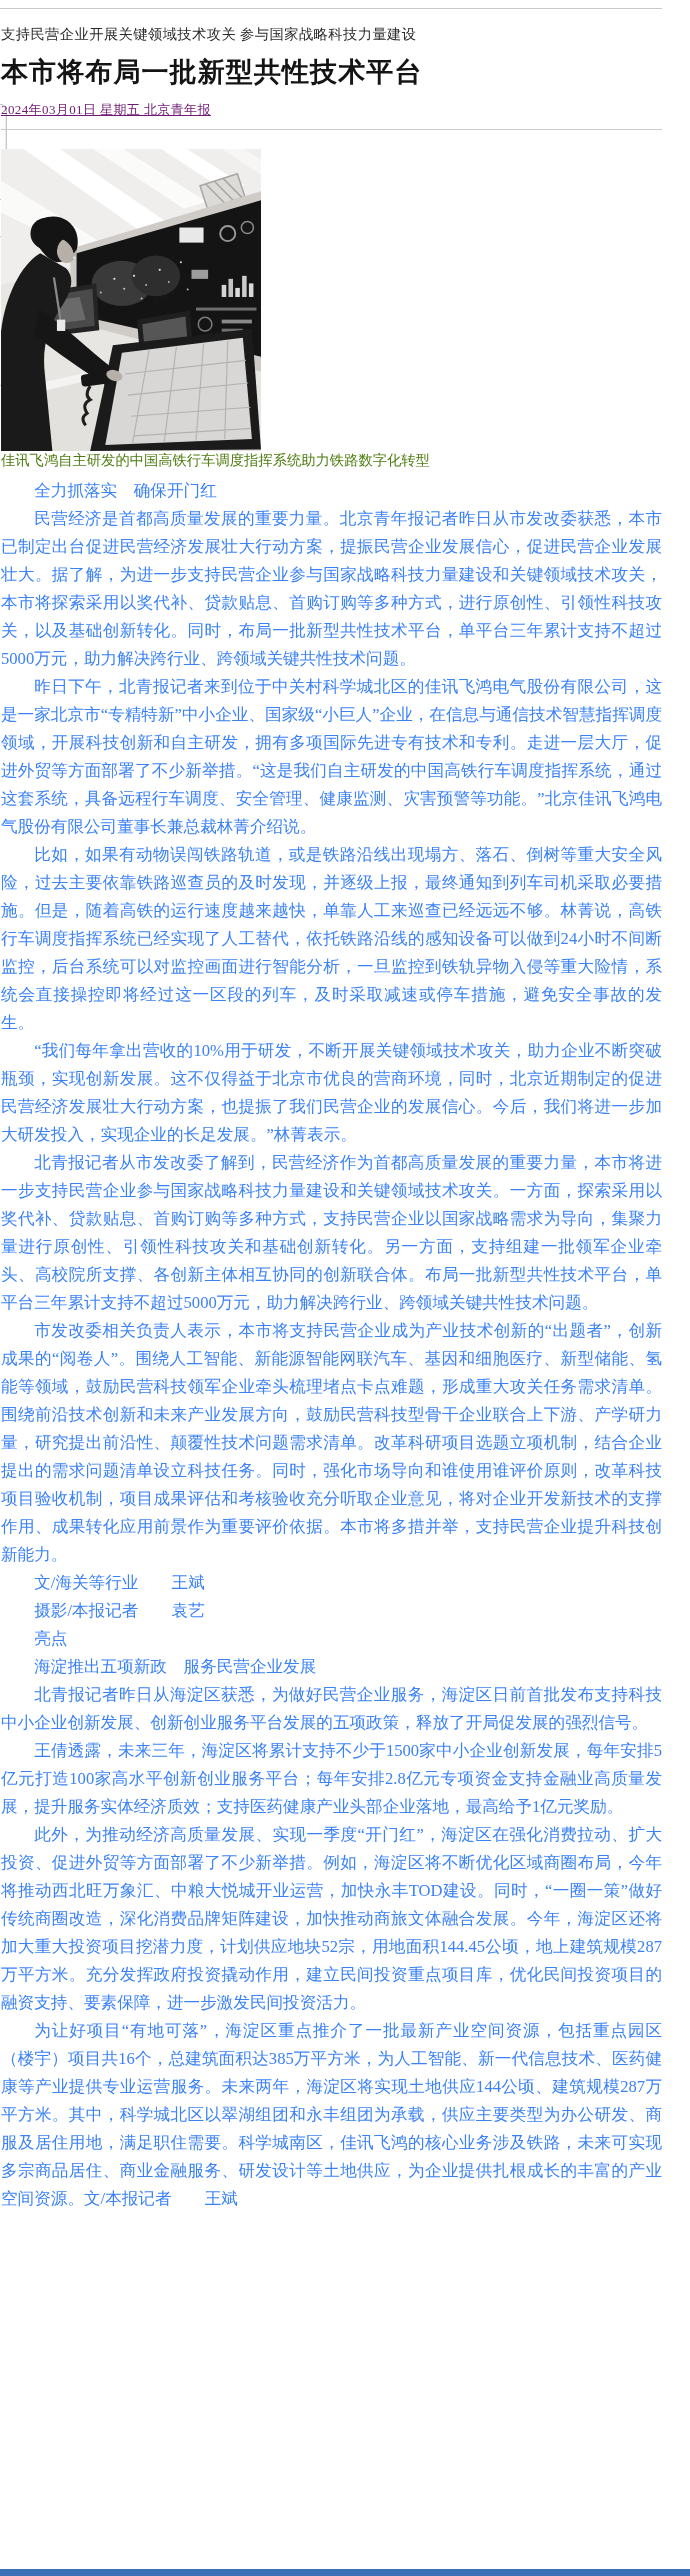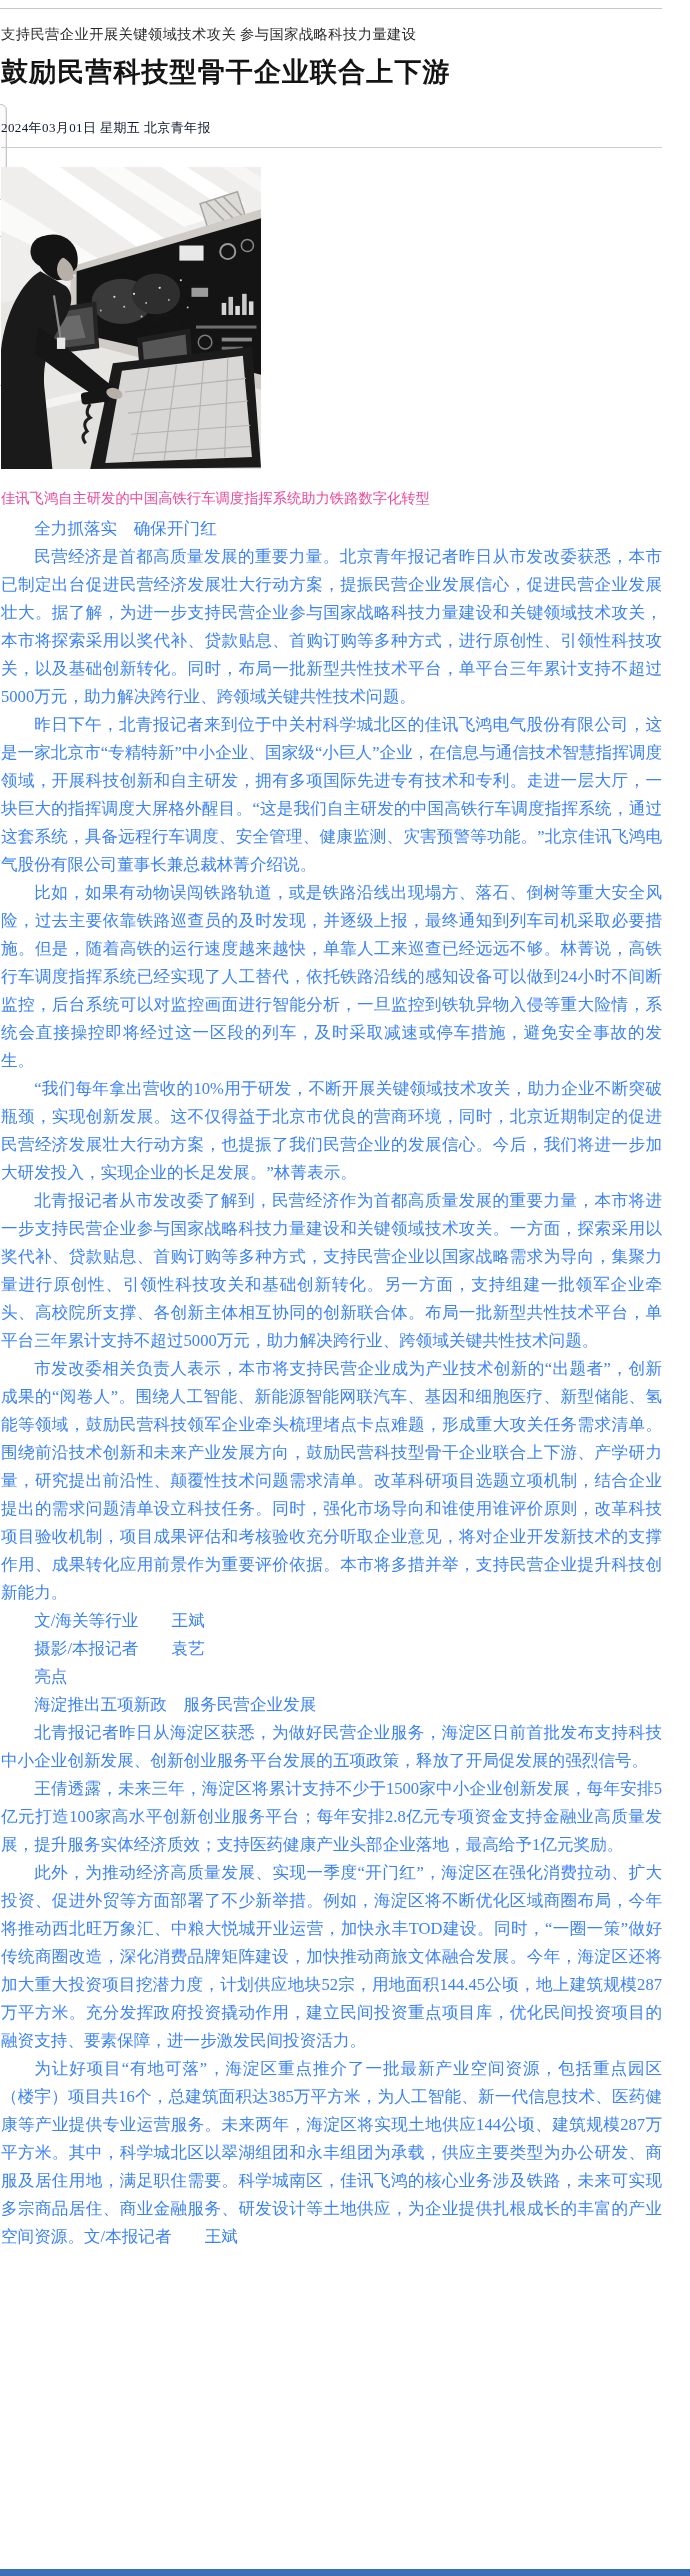--- a/index.html
+++ b/index.html
@@ -23,33 +23,33 @@
   }
   .kicker {
     margin-top: 16px;
     font-size: 14.3px; letter-spacing: 0.4px; color: #2a2a2a;
   }
   .headline {
     margin-top: 10.6px;
     font-size: 27px; font-weight: bold; letter-spacing: 1.1px; color: #141414;
   }
   .dateline {
-    margin-top: 29px;
-    font-size: 13px; color: #0f172a; letter-spacing: 0.4px;
+    margin-top: 11px;
+    font-size: 13px; color: #701a75; letter-spacing: 0.4px; text-decoration: underline;
   }
   .divider { border-top: 0.8px solid #cccccc; margin-top: 9.8px; }
   .photo {
     display: block;
     margin-top: 19px;
     width: 260px; height: 302px;
     background: #e8e6e3;
   }
   .caption {
-    margin-top: 20px;
-    font-size: 14.3px; color: #ec4899;
+    margin-top: 0;
+    font-size: 14.3px; color: #4d7c0f;
   }
   .bodytext {
     margin-top: 7.5px;
     font-size: 16.6px;
     line-height: 28px;
     text-align: justify;
     color: #3b82f6;
   }
   .bodytext p { margin: 0; text-indent: 2em; }
   .side-widget {
@@ -73,21 +73,21 @@
 <body>
 
 <div class="topline-stub"></div>
 <div class="side-widget top"></div>
 <div class="side-widget bottom"></div>
 
 <div class="content">
   <div class="topline"></div>
 
   <div class="kicker">支持民营企业开展关键领域技术攻关 参与国家战略科技力量建设</div>
-  <h1 class="headline" style="margin:10.6px 0 0 0;">鼓励民营科技型骨干企业联合上下游</h1>
+  <h1 class="headline" style="margin:10.6px 0 0 0;">本市将布局一批新型共性技术平台</h1>
   <div class="dateline">2024年03月01日 星期五 北京青年报</div>
   <div class="divider"></div>
 
   <svg class="photo" viewBox="0 0 344 400" preserveAspectRatio="none" xmlns="http://www.w3.org/2000/svg" role="img">
     <rect width="344" height="400" fill="#e8e6e3"></rect>
 
     <polygon points="0,0 344,0 344,95 0,180" fill="#efeeec"></polygon>
     <polygon points="30,0 78,0 218,96 180,106" fill="#ffffff"></polygon>
     <polygon points="122,0 162,0 272,70 242,79" fill="#fbfbfa"></polygon>
     <polygon points="212,0 246,0 322,48 296,55" fill="#ffffff"></polygon>
@@ -173,21 +173,21 @@
     <path d="M70,170 L79,228" stroke="#8a8a8a" stroke-width="3" fill="none"></path>
     <rect x="74" y="226" width="11" height="15" fill="#e8e8e8"></rect>
     <ellipse cx="150" cy="300" rx="11" ry="7" fill="#b7b0a8" transform="rotate(18 150 300)"></ellipse>
   </svg>
 
   <div class="caption">佳讯飞鸿自主研发的中国高铁行车调度指挥系统助力铁路数字化转型</div>
 
   <div class="bodytext">
     <p>全力抓落实　确保开门红</p>
     <p>民营经济是首都高质量发展的重要力量。北京青年报记者昨日从市发改委获悉，本市已制定出台促进民营经济发展壮大行动方案，提振民营企业发展信心，促进民营企业发展壮大。据了解，为进一步支持民营企业参与国家战略科技力量建设和关键领域技术攻关，本市将探索采用以奖代补、贷款贴息、首购订购等多种方式，进行原创性、引领性科技攻关，以及基础创新转化。同时，布局一批新型共性技术平台，单平台三年累计支持不超过5000万元，助力解决跨行业、跨领域关键共性技术问题。</p>
-    <p>昨日下午，北青报记者来到位于中关村科学城北区的佳讯飞鸿电气股份有限公司，这是一家北京市“专精特新”中小企业、国家级“小巨人”企业，在信息与通信技术智慧指挥调度领域，开展科技创新和自主研发，拥有多项国际先进专有技术和专利。走进一层大厅，一块巨大的指挥调度大屏格外醒目。“这是我们自主研发的中国高铁行车调度指挥系统，通过这套系统，具备远程行车调度、安全管理、健康监测、灾害预警等功能。”北京佳讯飞鸿电气股份有限公司董事长兼总裁林菁介绍说。</p>
+    <p>昨日下午，北青报记者来到位于中关村科学城北区的佳讯飞鸿电气股份有限公司，这是一家北京市“专精特新”中小企业、国家级“小巨人”企业，在信息与通信技术智慧指挥调度领域，开展科技创新和自主研发，拥有多项国际先进专有技术和专利。走进一层大厅，促进外贸等方面部署了不少新举措。“这是我们自主研发的中国高铁行车调度指挥系统，通过这套系统，具备远程行车调度、安全管理、健康监测、灾害预警等功能。”北京佳讯飞鸿电气股份有限公司董事长兼总裁林菁介绍说。</p>
     <p>比如，如果有动物误闯铁路轨道，或是铁路沿线出现塌方、落石、倒树等重大安全风险，过去主要依靠铁路巡查员的及时发现，并逐级上报，最终通知到列车司机采取必要措施。但是，随着高铁的运行速度越来越快，单靠人工来巡查已经远远不够。林菁说，高铁行车调度指挥系统已经实现了人工替代，依托铁路沿线的感知设备可以做到24小时不间断监控，后台系统可以对监控画面进行智能分析，一旦监控到铁轨异物入侵等重大险情，系统会直接操控即将经过这一区段的列车，及时采取减速或停车措施，避免安全事故的发生。</p>
     <p>“我们每年拿出营收的10%用于研发，不断开展关键领域技术攻关，助力企业不断突破瓶颈，实现创新发展。这不仅得益于北京市优良的营商环境，同时，北京近期制定的促进民营经济发展壮大行动方案，也提振了我们民营企业的发展信心。今后，我们将进一步加大研发投入，实现企业的长足发展。”林菁表示。</p>
     <p>北青报记者从市发改委了解到，民营经济作为首都高质量发展的重要力量，本市将进一步支持民营企业参与国家战略科技力量建设和关键领域技术攻关。一方面，探索采用以奖代补、贷款贴息、首购订购等多种方式，支持民营企业以国家战略需求为导向，集聚力量进行原创性、引领性科技攻关和基础创新转化。另一方面，支持组建一批领军企业牵头、高校院所支撑、各创新主体相互协同的创新联合体。布局一批新型共性技术平台，单平台三年累计支持不超过5000万元，助力解决跨行业、跨领域关键共性技术问题。</p>
     <p>市发改委相关负责人表示，本市将支持民营企业成为产业技术创新的“出题者”，创新成果的“阅卷人”。围绕人工智能、新能源智能网联汽车、基因和细胞医疗、新型储能、氢能等领域，鼓励民营科技领军企业牵头梳理堵点卡点难题，形成重大攻关任务需求清单。围绕前沿技术创新和未来产业发展方向，鼓励民营科技型骨干企业联合上下游、产学研力量，研究提出前沿性、颠覆性技术问题需求清单。改革科研项目选题立项机制，结合企业提出的需求问题清单设立科技任务。同时，强化市场导向和谁使用谁评价原则，改革科技项目验收机制，项目成果评估和考核验收充分听取企业意见，将对企业开发新技术的支撑作用、成果转化应用前景作为重要评价依据。本市将多措并举，支持民营企业提升科技创新能力。</p>
     <p>文/海关等行业　　王斌</p>
     <p>摄影/本报记者　　袁艺</p>
     <p>亮点</p>
     <p>海淀推出五项新政　服务民营企业发展</p>
     <p>北青报记者昨日从海淀区获悉，为做好民营企业服务，海淀区日前首批发布支持科技中小企业创新发展、创新创业服务平台发展的五项政策，释放了开局促发展的强烈信号。</p>
     <p>王倩透露，未来三年，海淀区将累计支持不少于1500家中小企业创新发展，每年安排5亿元打造100家高水平创新创业服务平台；每年安排2.8亿元专项资金支持金融业高质量发展，提升服务实体经济质效；支持医药健康产业头部企业落地，最高给予1亿元奖励。</p>

